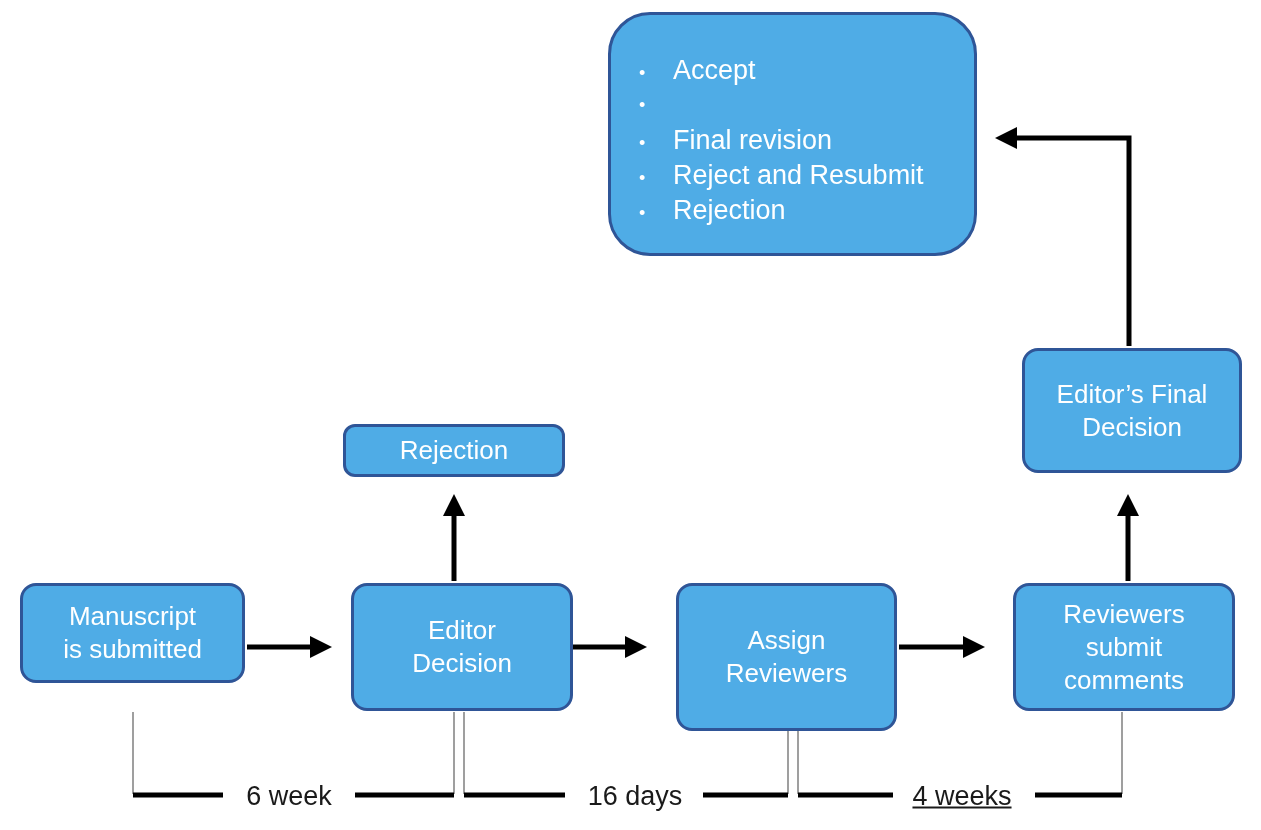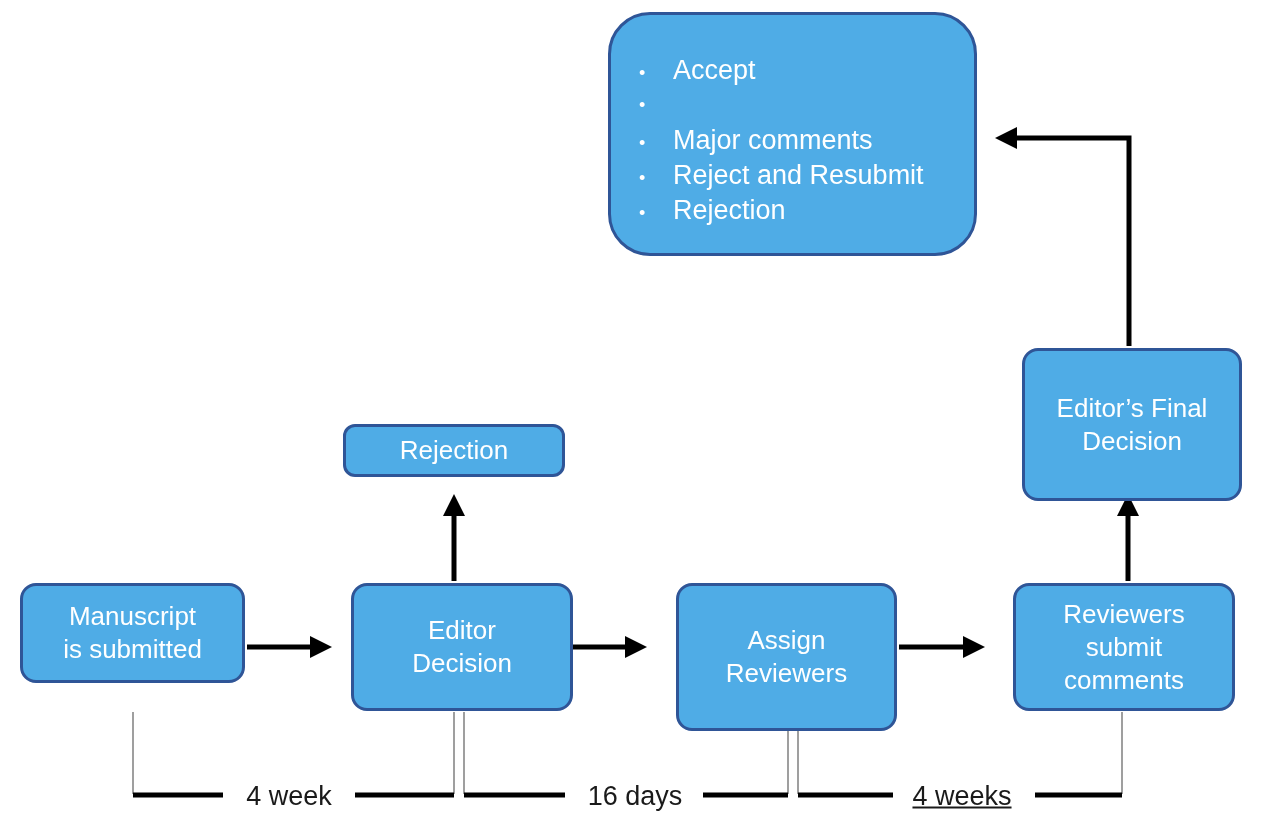--- a/index.html
+++ b/index.html
@@ -26,21 +26,21 @@
     font-size: 26px;
     line-height: 33px;
     border-radius: 16px;
   }
 
   #node-manuscript       { left: 20px;   top: 583px; width: 225px; height: 100px; }
   #node-editor-decision  { left: 343px;  top: 583px; width: 222px; height: 128px; margin-left: 8px; }
   #node-assign-reviewers { left: 676px;  top: 583px; width: 221px; height: 148px; }
   #node-reviewers        { left: 1013px; top: 583px; width: 222px; height: 128px; }
   #node-rejection        { left: 343px;  top: 424px; width: 222px; height: 53px;  border-radius: 12px; }
-  #node-editors-final    { left: 1022px; top: 348px; width: 220px; height: 153px; }
+  #node-editors-final    { left: 1022px; top: 348px; width: 220px; height: 125px; }
 
   #node-outcomes {
     left: 608px; top: 12px; width: 369px; height: 244px;
     border-radius: 42px;
     display: block;
     padding: 38px 10px 0 28px;
     text-align: left;
     white-space: normal;
   }
   .bullet-row { display: flex; align-items: baseline; height: 35px; font-size: 27px; line-height: 35px; }
@@ -103,21 +103,21 @@
   <div class="node" id="node-outcomes">
     <div class="bullet-row">
       <span class="bullet-dot">•</span>
       <span>Accept</span>
     </div>
     <div class="bullet-row">
       <span class="bullet-dot">•</span>
     </div>
     <div class="bullet-row">
       <span class="bullet-dot">•</span>
-      <span>Major comments</span>
+      <span>Final revision</span>
     </div>
     <div class="bullet-row">
       <span class="bullet-dot">•</span>
       <span>Reject and Resubmit</span>
     </div>
     <div class="bullet-row">
       <span class="bullet-dot">•</span>
       <span>Rejection</span>
     </div>
   </div>
@@ -145,17 +145,17 @@
     <span>Assign
 Reviewers</span>
   </div>
 
   <div class="node" id="node-reviewers">
     <span>Reviewers
 submit
 comments</span>
   </div>
 
-  <div class="timeline-label" id="label-1week">4 week</div>
+  <div class="timeline-label" id="label-1week">6 week</div>
   <div class="timeline-label" id="label-10days">16 days</div>
   <div class="timeline-label" id="label-4weeks">4 weeks</div>
 
 </div>
 
 </body></html>

